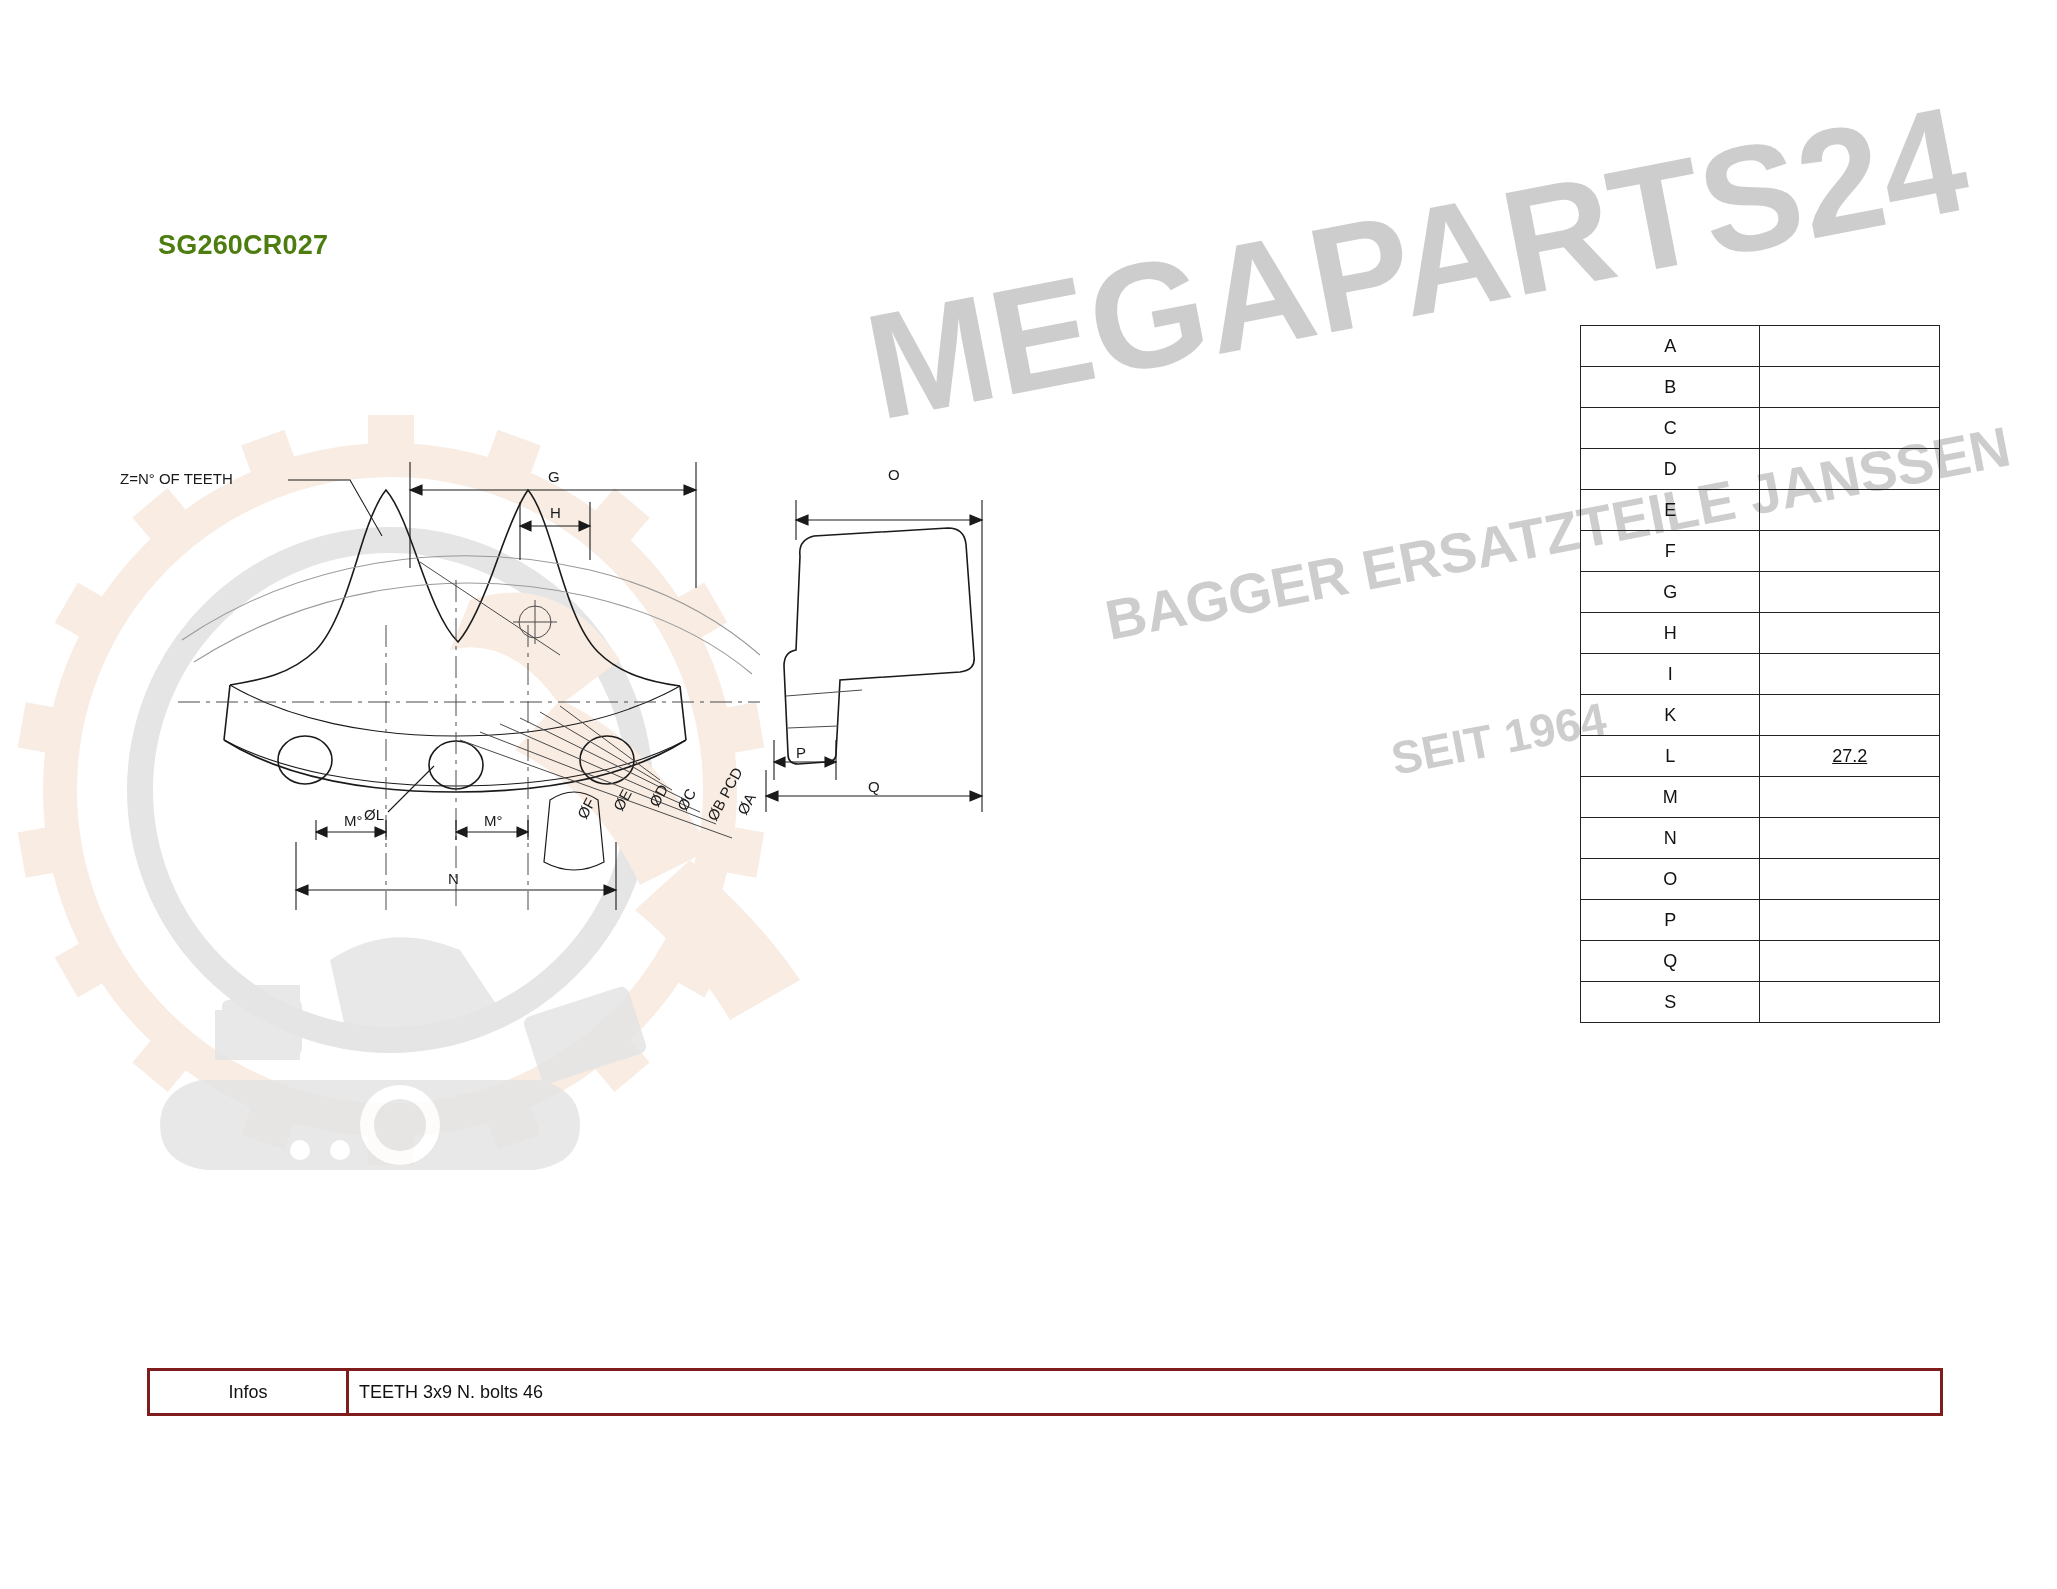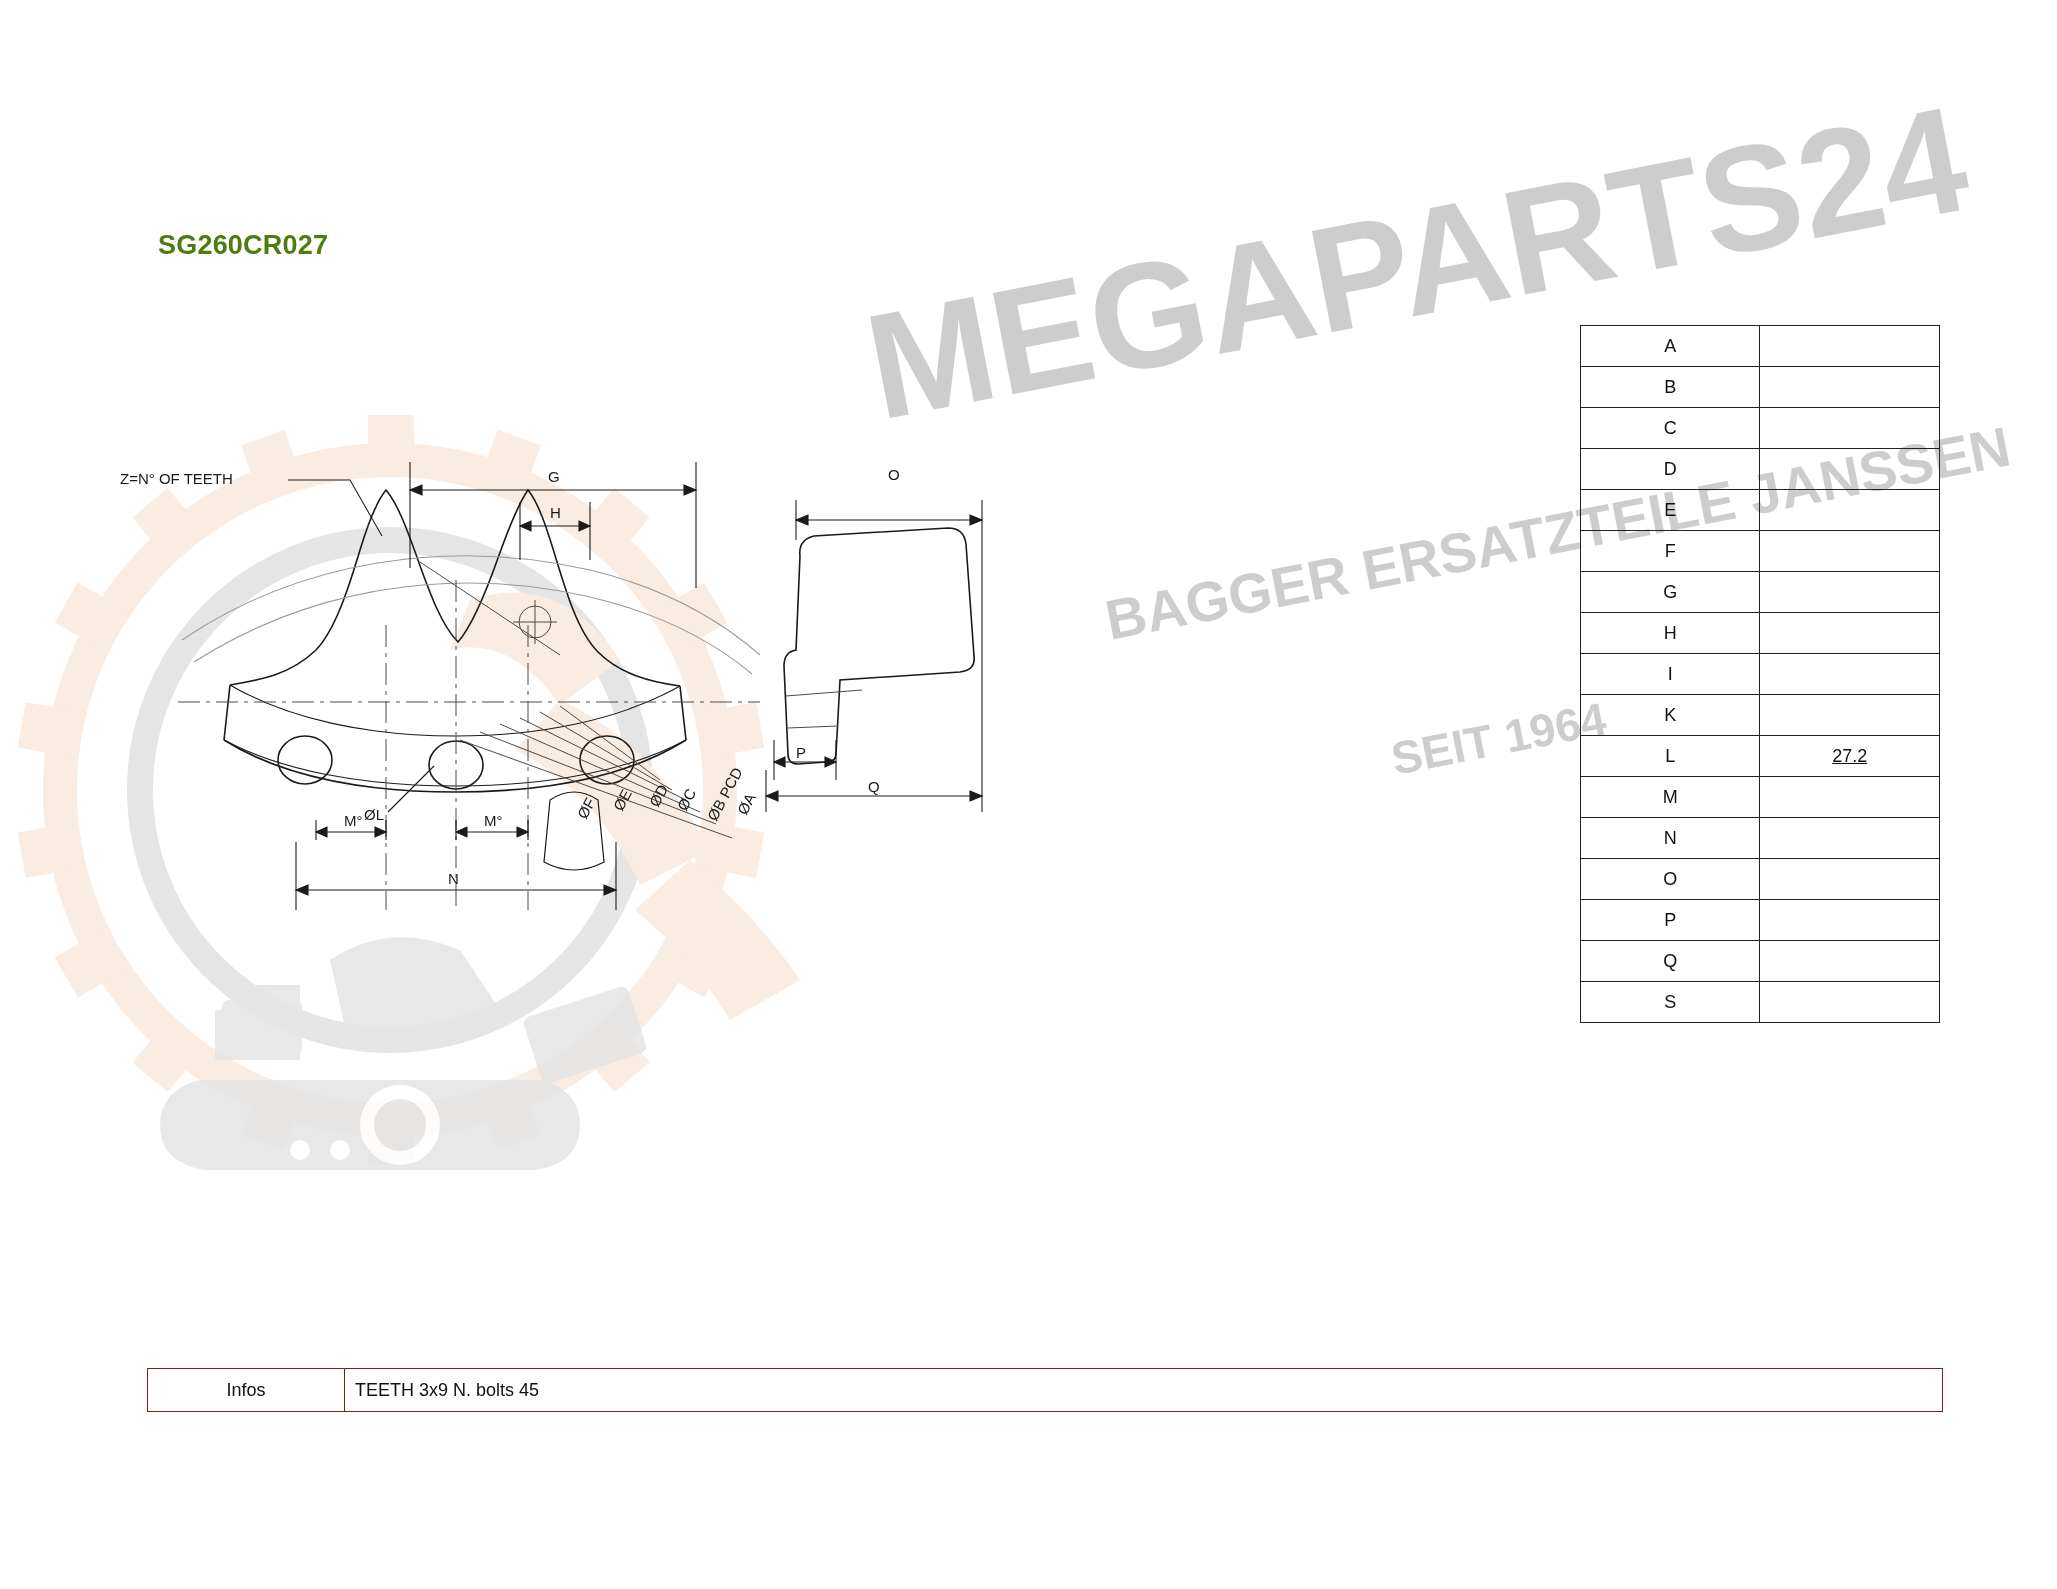--- a/index.html
+++ b/index.html
@@ -79,21 +79,21 @@
   #infos-table {
     position: absolute;
     left: 147px;
     top: 1368px;
     width: 1796px;
     border-collapse: collapse;
     z-index: 5;
     background: transparent;
   }
   #infos-table td {
-    border: 1px solid #7f1d1d;
+    border: 3px solid #7f1d1d;
     height: 42px;
     font-size: 18px;
     color: #111111;
     padding: 0 8px;
     vertical-align: middle;
   }
   #infos-table td.infos-label {
     width: 180px;
     text-align: center;
   }
@@ -400,16 +400,16 @@
       <td class="label-col">S</td>
       <td class="value-col"></td>
     </tr>
   </tbody>
 </table>
 
 <table id="infos-table">
   <tbody>
     <tr>
       <td class="infos-label">Infos</td>
-      <td class="infos-value">TEETH 3x9  N. bolts 45</td>
+      <td class="infos-value">TEETH 3x9  N. bolts 46</td>
     </tr>
   </tbody>
 </table>
 
 </body></html>

